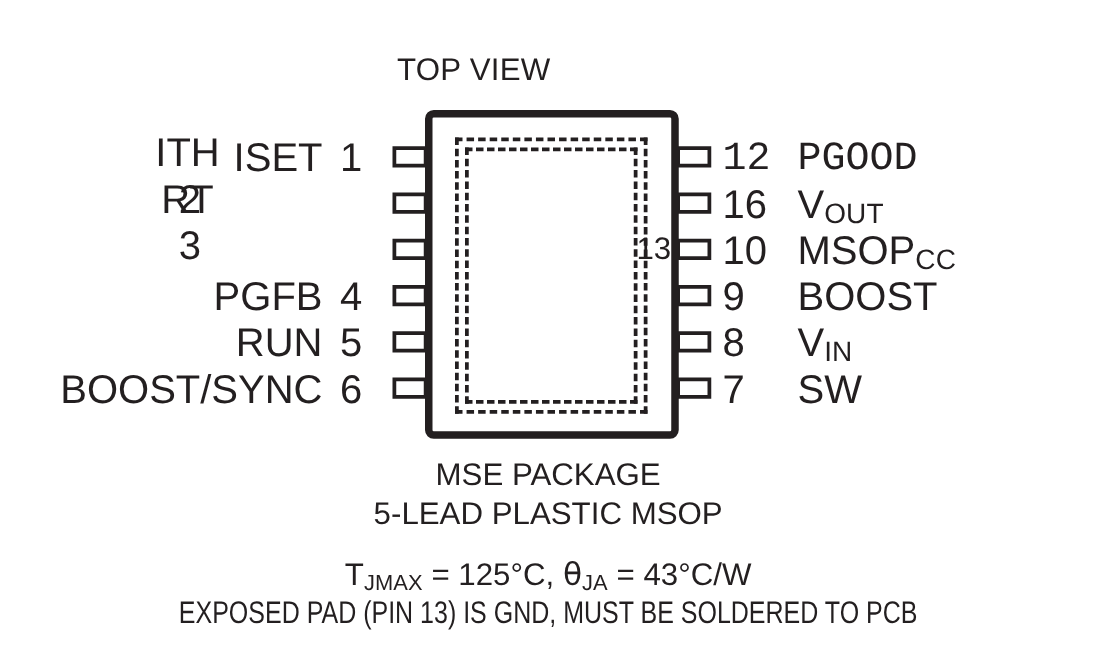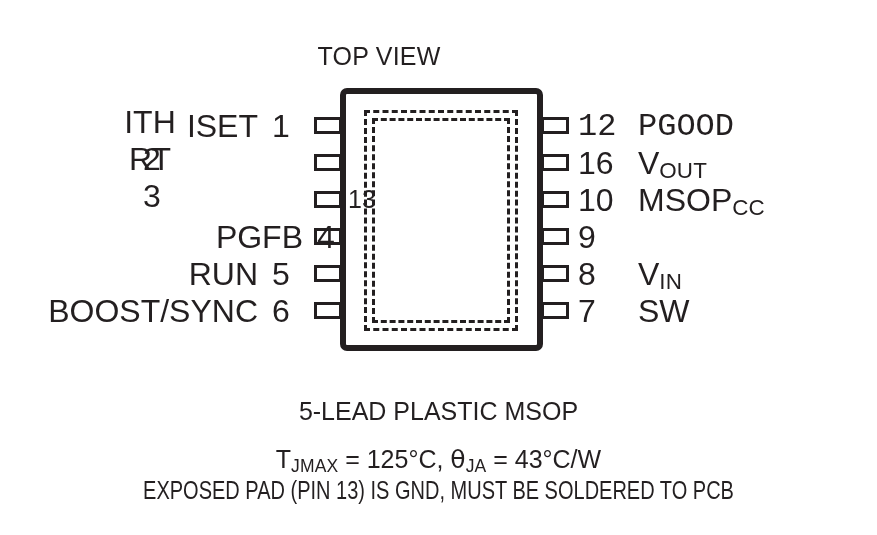--- a/index.html
+++ b/index.html
@@ -68,24 +68,24 @@
     width: 138px;
     height: 205px;
     box-sizing: border-box;
     border: 3px dashed #231f20;
     z-index: 4;
   }
 
   
   .pad-center-text {
     position: absolute;
-    left: 348px;
+    left: 361px;
     top: 185px;
     width: 176px;
-    text-align: left;
+    text-align: right;
     z-index: 5;
     line-height: 1.18;
   }
   .pad-center-text div {
     font-size: 25px;
     color: #231f20;
   }
 
   
   .lead {
@@ -215,21 +215,21 @@
         <span class="pin-num">1</span>
       </div>
       <div class="pin-row left" style="top: 148px; flex-direction: column;">
         <span class="pin-name">ITH</span>
         <span class="pin-num">2</span>
       </div>
       <div class="pin-row left" style="top: 185px; flex-direction: column;">
         <span class="pin-name">RT</span>
         <span class="pin-num">3</span>
       </div>
-      <div class="pin-row left" style="top: 222px; margin-left: 45px;">
+      <div class="pin-row left" style="top: 222px;">
         <span class="pin-name">PGFB</span>
         <span class="pin-num">4</span>
       </div>
       <div class="pin-row left" style="top: 259px;">
         <span class="pin-name">RUN</span>
         <span class="pin-num">5</span>
       </div>
       <div class="pin-row left" style="top: 296px;">
         <span class="pin-name">BOOST/SYNC</span>
         <span class="pin-num">6</span>
@@ -241,31 +241,33 @@
       <div class="pin-row right" style="top: 148px;">
         <span class="pin-num">16</span>
         <span class="pin-name"><span>V</span><sub class="sb">OUT</sub></span>
       </div>
       <div class="pin-row right" style="top: 185px;">
         <span class="pin-num">10</span>
         <span class="pin-name"><span>MSOP</span><sub class="sb">CC</sub></span>
       </div>
       <div class="pin-row right" style="top: 222px;">
         <span class="pin-num">9</span>
+        <span class="pin-name">BOOST</span>
       </div>
       <div class="pin-row right" style="top: 259px;">
         <span class="pin-num">8</span>
         <span class="pin-name"><span>V</span><sub class="sb">IN</sub></span>
       </div>
       <div class="pin-row right" style="top: 296px;">
         <span class="pin-num">7</span>
         <span class="pin-name">SW</span>
       </div>
     </div>
 
+  <div class="caption cap-pkg1">MSE PACKAGE</div>
 
   <div class="caption cap-pkg2">5-LEAD PLASTIC MSOP</div>
 
   <div class="caption cap-thermal">
     <span>T</span><sub class="sb">JMAX</sub><span> = 125°C, </span><span class="theta">θ</span><sub class="sb">JA</sub><span> = 43°C/W</span>
   </div>
 
   <div class="caption cap-exposed">EXPOSED PAD (PIN 13) IS GND, MUST BE SOLDERED TO PCB</div>
 
 </div>

